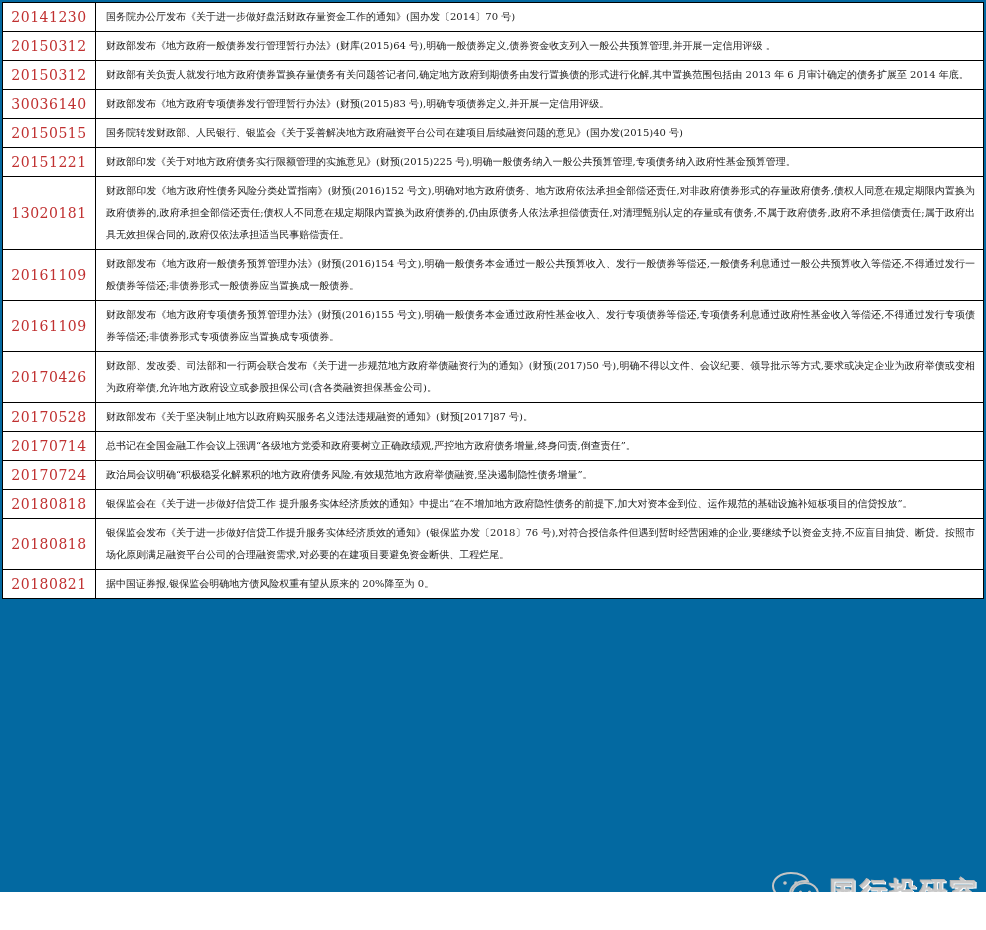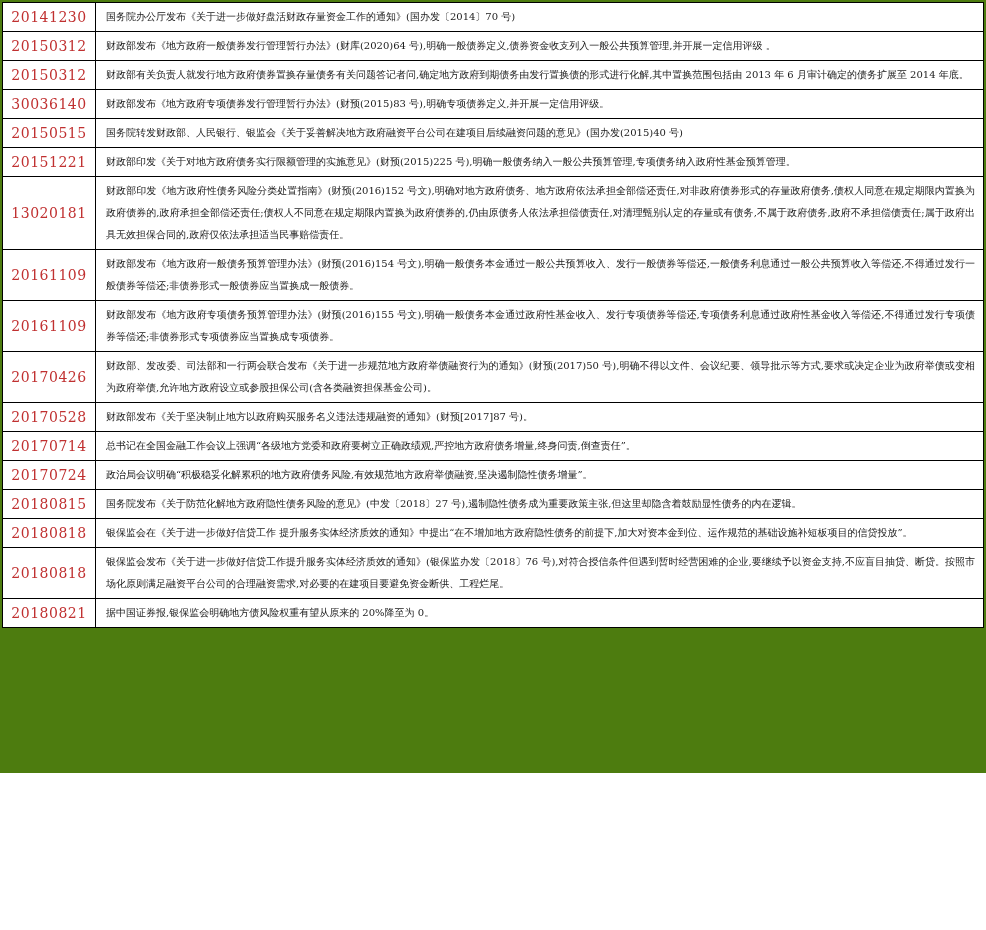--- a/index.html
+++ b/index.html
@@ -1,20 +1,20 @@
 <!DOCTYPE html>
 <html style="--date-color: #c03030; --wm-color: #c9c9c9;"><head>
 <meta charset="utf-8">
 <style>
   html, body { margin: 0; padding: 0; background: #ffffff; }
   .page {
     position: relative;
     width: 986px;
-    height: 773px;
-    background: #4d7c0f;
+    height: 892px;
+    background: #0369a1;
     overflow: hidden;
     box-sizing: border-box;
     padding: 2px 2px 0 2px;
     font-family: "DejaVu Serif", "Liberation Serif", serif;
   }
   table.policy-table {
     border-collapse: collapse;
     width: 982px;
     table-layout: fixed;
   }
@@ -63,21 +63,21 @@
 <div class="page">
 
   <table class="policy-table">
     <tbody>
         <tr>
           <td class="date-cell">20141230</td>
           <td class="desc-cell">国务院办公厅发布《关于进一步做好盘活财政存量资金工作的通知》(国办发〔2014〕70 号)</td>
         </tr>
         <tr>
           <td class="date-cell">20150312</td>
-          <td class="desc-cell">财政部发布《地方政府一般债券发行管理暂行办法》(财库(2020)64 号),明确一般债券定义,债券资金收支列入一般公共预算管理,并开展一定信用评级 。</td>
+          <td class="desc-cell">财政部发布《地方政府一般债券发行管理暂行办法》(财库(2015)64 号),明确一般债券定义,债券资金收支列入一般公共预算管理,并开展一定信用评级 。</td>
         </tr>
         <tr>
           <td class="date-cell">20150312</td>
           <td class="desc-cell">财政部有关负责人就发行地方政府债券置换存量债务有关问题答记者问,确定地方政府到期债务由发行置换债的形式进行化解,其中置换范围包括由 2013 年 6 月审计确定的债务扩展至 2014 年底。</td>
         </tr>
         <tr>
           <td class="date-cell">30036140</td>
           <td class="desc-cell">财政部发布《地方政府专项债券发行管理暂行办法》(财预(2015)83 号),明确专项债券定义,并开展一定信用评级。</td>
         </tr>
         <tr>
@@ -110,24 +110,20 @@
         </tr>
         <tr>
           <td class="date-cell">20170714</td>
           <td class="desc-cell">总书记在全国金融工作会议上强调“各级地方党委和政府要树立正确政绩观,严控地方政府债务增量,终身问责,倒查责任”。</td>
         </tr>
         <tr>
           <td class="date-cell">20170724</td>
           <td class="desc-cell">政治局会议明确“积极稳妥化解累积的地方政府债务风险,有效规范地方政府举债融资,坚决遏制隐性债务增量”。</td>
         </tr>
         <tr>
-          <td class="date-cell">20180815</td>
-          <td class="desc-cell">国务院发布《关于防范化解地方政府隐性债务风险的意见》(中发〔2018〕27 号),遏制隐性债务成为重要政策主张,但这里却隐含着鼓励显性债务的内在逻辑。</td>
-        </tr>
-        <tr>
           <td class="date-cell">20180818</td>
           <td class="desc-cell">银保监会在《关于进一步做好信贷工作 提升服务实体经济质效的通知》中提出“在不增加地方政府隐性债务的前提下,加大对资本金到位、运作规范的基础设施补短板项目的信贷投放”。</td>
         </tr>
         <tr>
           <td class="date-cell">20180818</td>
           <td class="desc-cell">银保监会发布《关于进一步做好信贷工作提升服务实体经济质效的通知》(银保监办发〔2018〕76 号),对符合授信条件但遇到暂时经营困难的企业,要继续予以资金支持,不应盲目抽贷、断贷。按照市场化原则满足融资平台公司的合理融资需求,对必要的在建项目要避免资金断供、工程烂尾。</td>
         </tr>
         <tr>
           <td class="date-cell">20180821</td>
           <td class="desc-cell">据中国证券报,银保监会明确地方债风险权重有望从原来的 20%降至为 0。</td>

